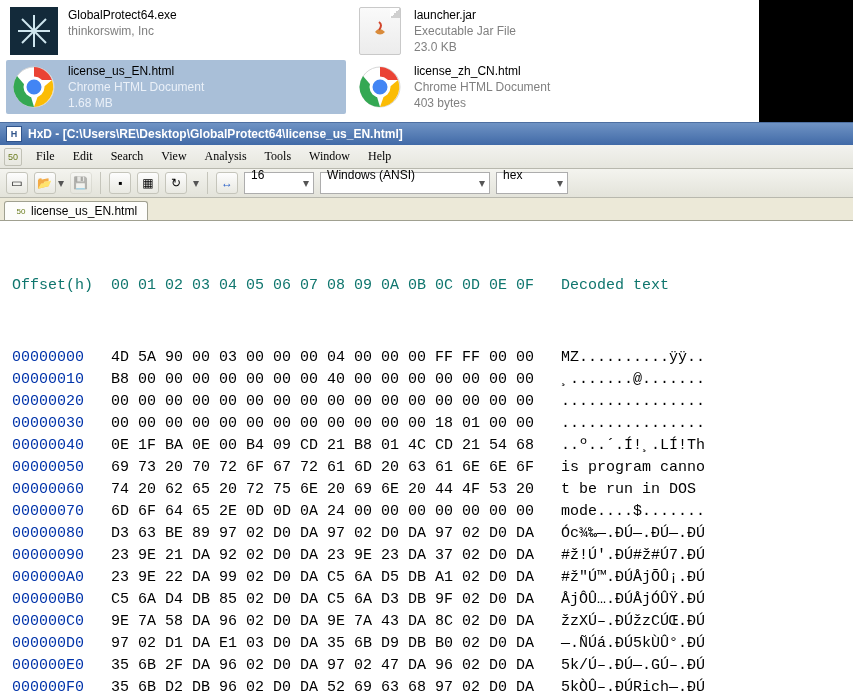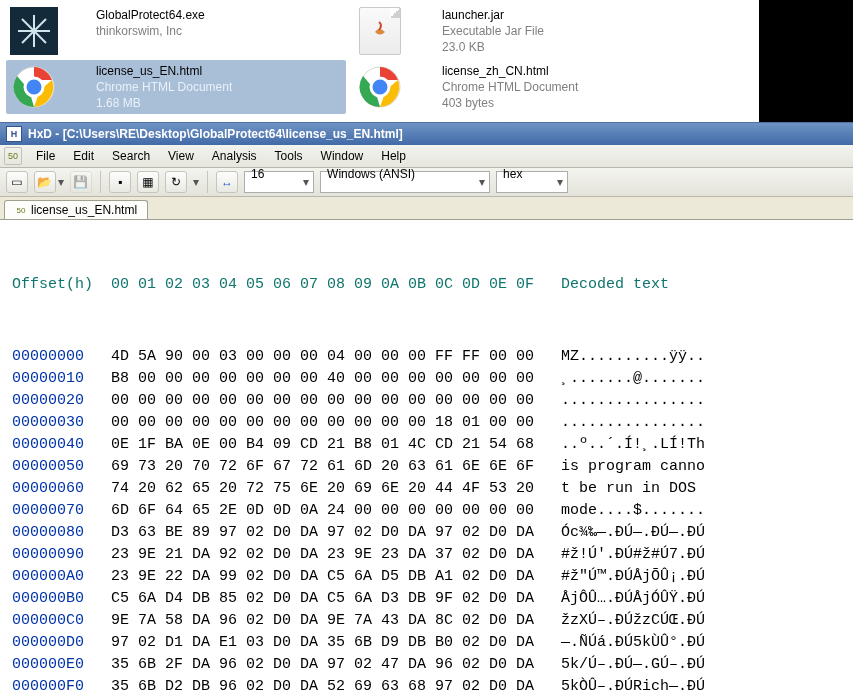--- a/index.html
+++ b/index.html
@@ -20,21 +20,20 @@
     gap: 2px 6px;
     border-right: 1px solid #000;
     width: 760px;
   }
   .file-item {
     display: flex;
     align-items: flex-start;
     width: 340px;
     padding: 3px 4px;
     border-radius: 2px;
-    gap: 28px;
   }
   .file-item.selected {
     background: #a9bfd8;
   }
   .file-icon {
     width: 48px;
     height: 48px;
     margin-right: 10px;
     flex-shrink: 0;
     display: flex;
@@ -80,21 +79,21 @@
     background: linear-gradient(#f3f3ef,#e6e6de);
     border-bottom:1px solid #b8b8ae;
     padding: 2px 4px;
     display:flex; align-items:center; gap:2px;
   }
   .menu-pre-icon {
     width:18px;height:18px;border:1px solid #c1c1b6;border-radius:2px;
     display:flex;align-items:center;justify-content:center;font-size:9px;color:#6b7c1e;
     margin-right:4px;
   }
-  .menubar span.menu { padding: 2px 8px; }
+  .menubar span.menu { padding: 2px 8px; font-family: Liberation Serif, serif; }
   .toolbar {
     background: linear-gradient(#f4f4ef,#e3e3da);
     border-bottom:1px solid #b8b8ae;
     padding: 3px 6px;
     display:flex; align-items:center; gap:6px;
   }
   .tbtn {
     width:22px;height:22px;border:1px solid #c5c5bb;border-radius:3px;
     background: linear-gradient(#fdfdfd,#e9e9e2);
     display:flex;align-items:center;justify-content:center;font-size:12px;

